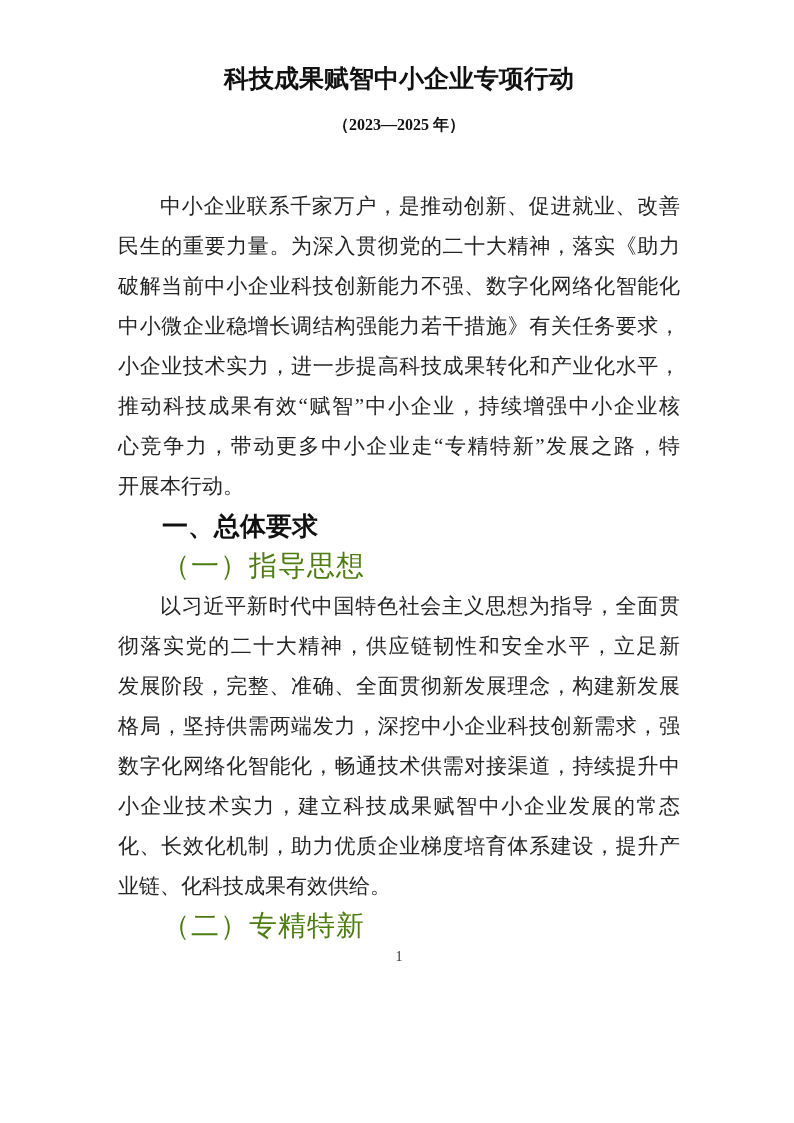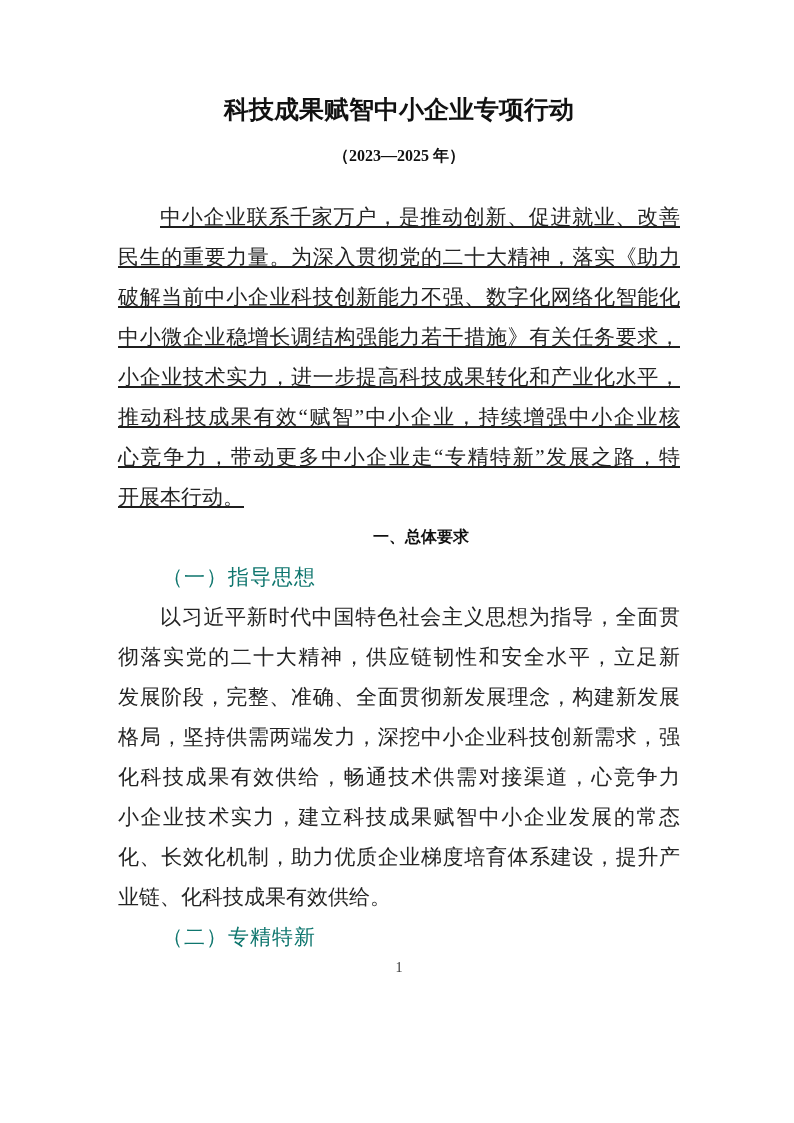--- a/index.html
+++ b/index.html
@@ -13,21 +13,21 @@
     position: relative;
     overflow: hidden;
     font-family: "Liberation Serif", serif;
   }
   .page {
     position: absolute;
     left: 118px;
     top: 0;
     width: 562px;
     height: 1123px;
-    padding-top: 93px;
+    padding-top: 62px;
     box-sizing: border-box;
     color: #1f1f1f;
   }
   .doc-title {
     margin: 0;
     text-align: center;
     font-size: 25px;
     line-height: 34px;
     font-weight: bold;
     color: #111111;
@@ -38,51 +38,49 @@
     text-align: center;
     font-size: 16px;
     line-height: 34px;
     font-weight: bold;
     color: #111111;
   }
   .para {
     margin: 0;
   }
   .para.intro {
-    margin-top: 24px;
-    text-decoration: underline;
+    margin-top: 44px;
   }
   .line {
     font-size: 21px;
     line-height: 40px;
     color: #242424;
     text-align: justify;
     text-align-last: justify;
     white-space: nowrap;
   }
   .line.first-line {
     text-indent: 42px;
   }
   .line.last-line {
     text-align-last: left;
   }
   .heading1 {
     font-family: "Liberation Sans", sans-serif;
     font-weight: bold;
-    font-size: 16px;
+    font-size: 26px;
     line-height: 40px;
     color: #111111;
     padding-left: 44px;
-    text-align: center;
   }
   .subheading {
-    font-size: 21px;
+    font-size: 28px;
     line-height: 40px;
     font-weight: 500;
-    color: #0f766e;
+    color: #4d7c0f;
     padding-left: 44px;
     letter-spacing: 1px;
   }
   .page-number {
     margin-top: 2px;
     text-align: center;
     font-size: 14px;
     line-height: 18px;
     color: #333333;
   }
@@ -109,21 +107,21 @@
 
   <div class="heading1">一、总体要求</div>
 
   <div class="subheading">（一）指导思想</div>
 
   <div class="para">
       <div class="line first-line">以习近平新时代中国特色社会主义思想为指导，全面贯</div>
       <div class="line">彻落实党的二十大精神，供应链韧性和安全水平，立足新</div>
       <div class="line">发展阶段，完整、准确、全面贯彻新发展理念，构建新发展</div>
       <div class="line">格局，坚持供需两端发力，深挖中小企业科技创新需求，强</div>
-      <div class="line">化科技成果有效供给，畅通技术供需对接渠道，心竞争力</div>
+      <div class="line">数字化网络化智能化，畅通技术供需对接渠道，持续提升中</div>
       <div class="line">小企业技术实力，建立科技成果赋智中小企业发展的常态</div>
       <div class="line">化、长效化机制，助力优质企业梯度培育体系建设，提升产</div>
       <div class="line last-line">业链、化科技成果有效供给。</div>
     </div>
 
   <div class="subheading">（二）专精特新</div>
 
   <div class="page-number">1</div>
 
 </div>

